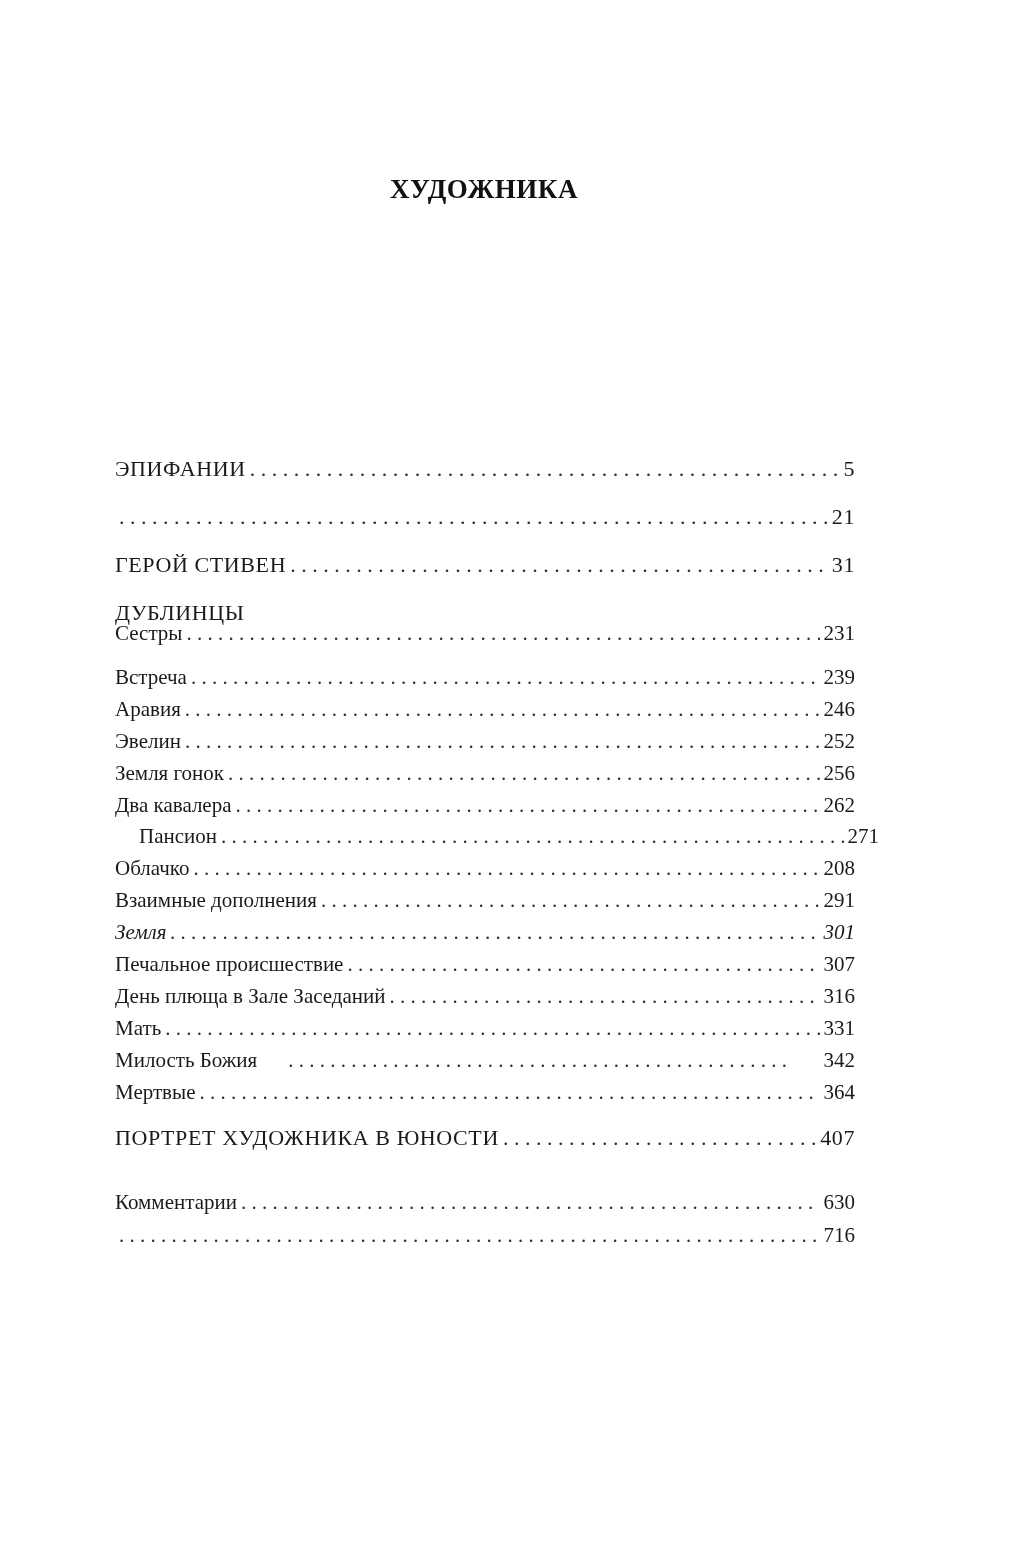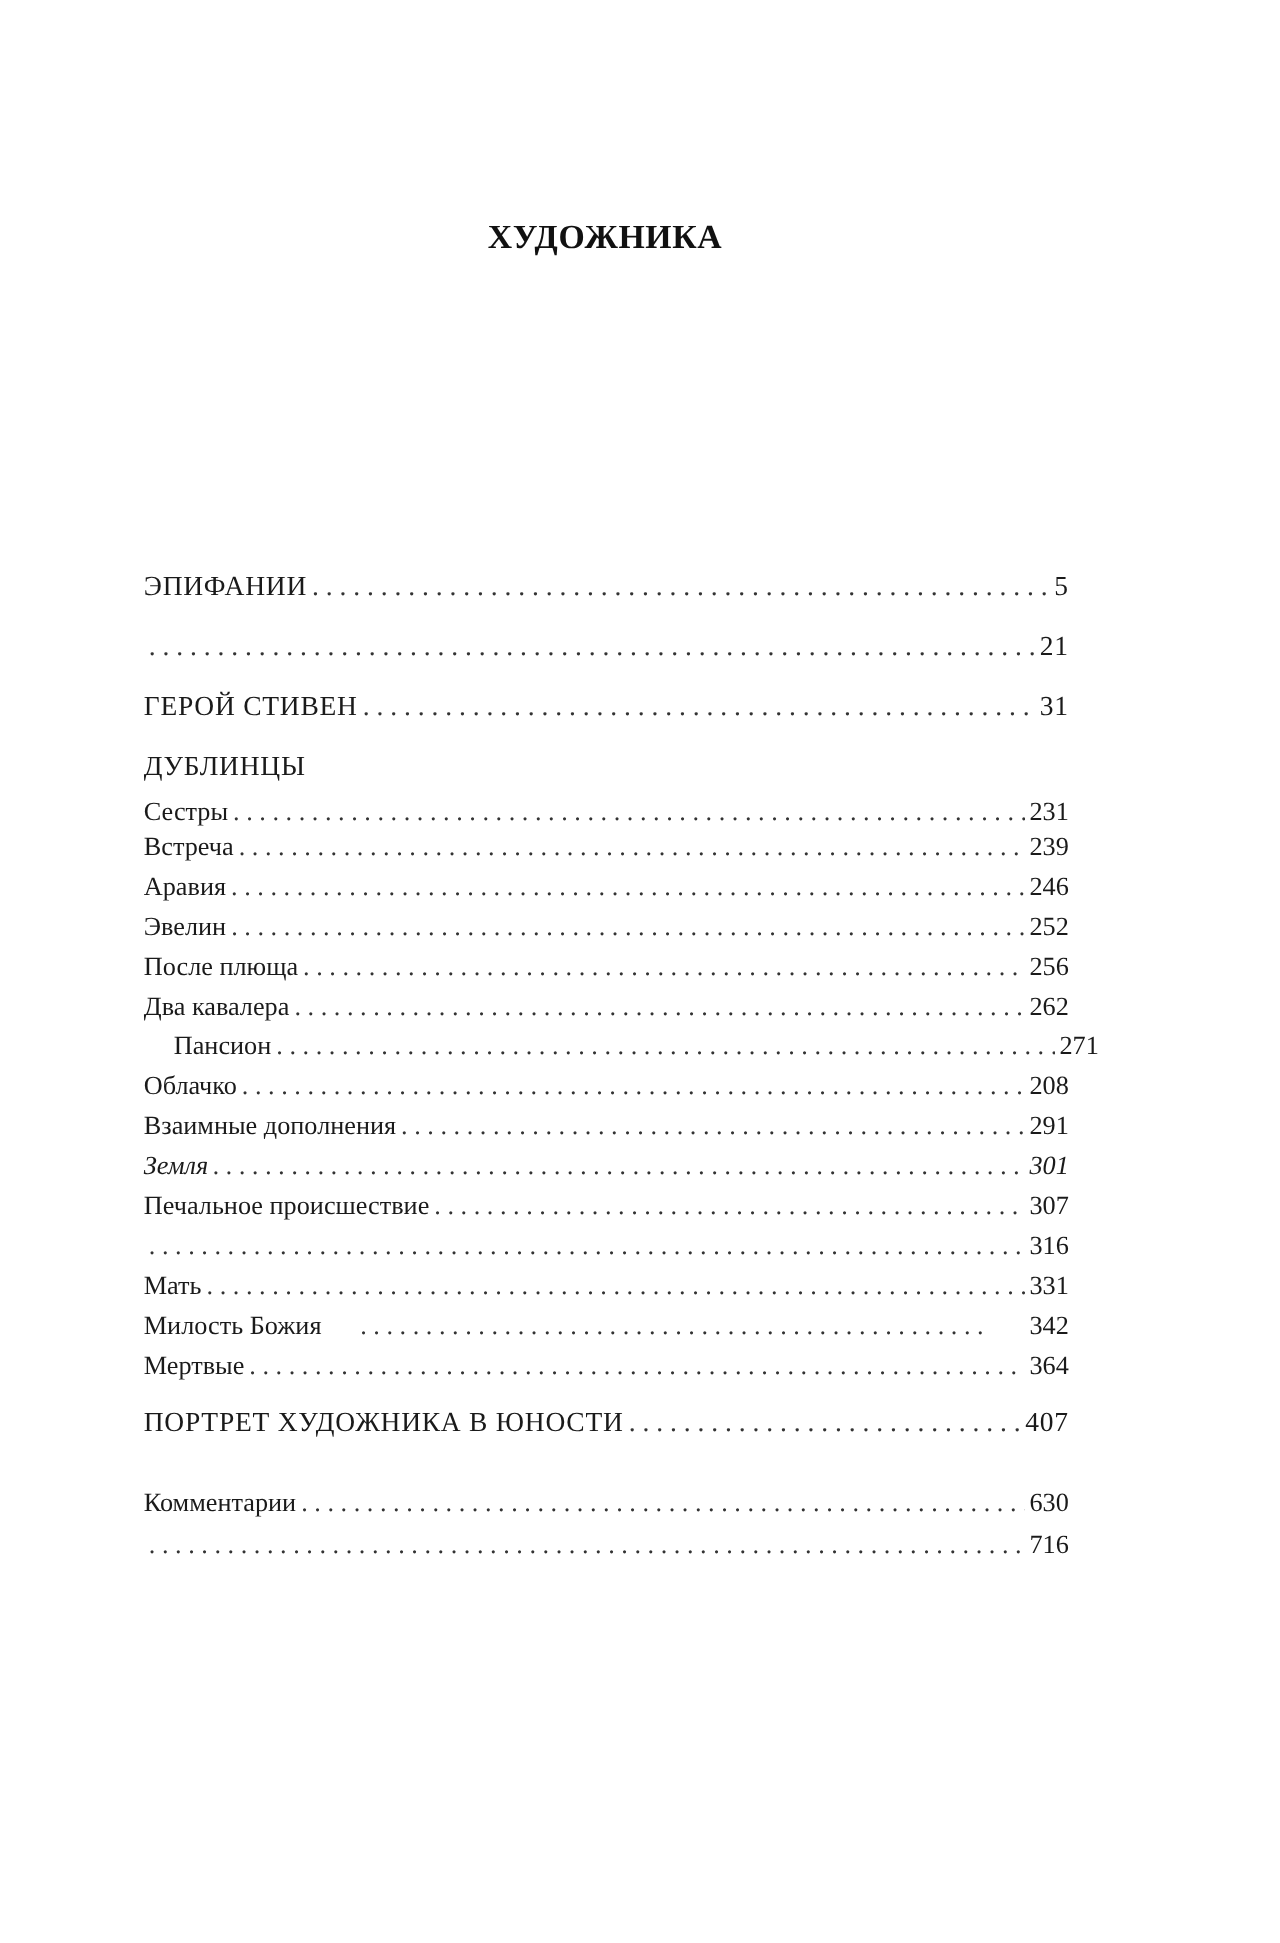--- a/index.html
+++ b/index.html
@@ -52,42 +52,42 @@
 
 <div class="toc-row major" style="top:552px">
   <span class="label">ГЕРОЙ СТИВЕН</span>
   <span class="dots"></span>
   <span class="page">31</span>
 </div>
 
 <div class="section-head" style="top:600px">ДУБЛИНЦЫ</div>
 
 <div id="dubliners-list">
-    <div class="toc-row" style="top: 636px; justify-content: space-between;">
+    <div class="toc-row" style="top: 620px; justify-content: space-between;">
       <span class="label">Сестры</span>
       <span class="dots"></span>
       <span class="page">231</span>
     </div>
     <div class="toc-row" style="top: 663.9px;">
       <span class="label">Встреча</span>
       <span class="dots"></span>
       <span class="page">239</span>
     </div>
     <div class="toc-row" style="top: 695.8px;">
       <span class="label">Аравия</span>
       <span class="dots"></span>
       <span class="page">246</span>
     </div>
     <div class="toc-row" style="top: 727.7px;">
       <span class="label">Эвелин</span>
       <span class="dots"></span>
       <span class="page">252</span>
     </div>
     <div class="toc-row" style="top: 759.6px;">
-      <span class="label">После плюща</span>
+      <span class="label">Земля гонок</span>
       <span class="dots"></span>
       <span class="page">256</span>
     </div>
     <div class="toc-row" style="top: 791.5px;">
       <span class="label">Два кавалера</span>
       <span class="dots"></span>
       <span class="page">262</span>
     </div>
     <div class="toc-row" style="top: 823.4px; margin-left: 24px;">
       <span class="label">Пансион</span>
@@ -108,20 +108,21 @@
       <span class="label">Земля</span>
       <span class="dots"></span>
       <span class="page">301</span>
     </div>
     <div class="toc-row" style="top: 951px;">
       <span class="label">Печальное происшествие</span>
       <span class="dots"></span>
       <span class="page">307</span>
     </div>
     <div class="toc-row" style="top: 982.9px;">
+      <span class="label">День плюща в Зале Заседаний</span>
       <span class="dots"></span>
       <span class="page">316</span>
     </div>
     <div class="toc-row" style="top: 1014.8px;">
       <span class="label">Мать</span>
       <span class="dots"></span>
       <span class="page">331</span>
     </div>
     <div class="toc-row" style="top: 1046.7px; gap: 27px;">
       <span class="label">Милость Божия</span>

